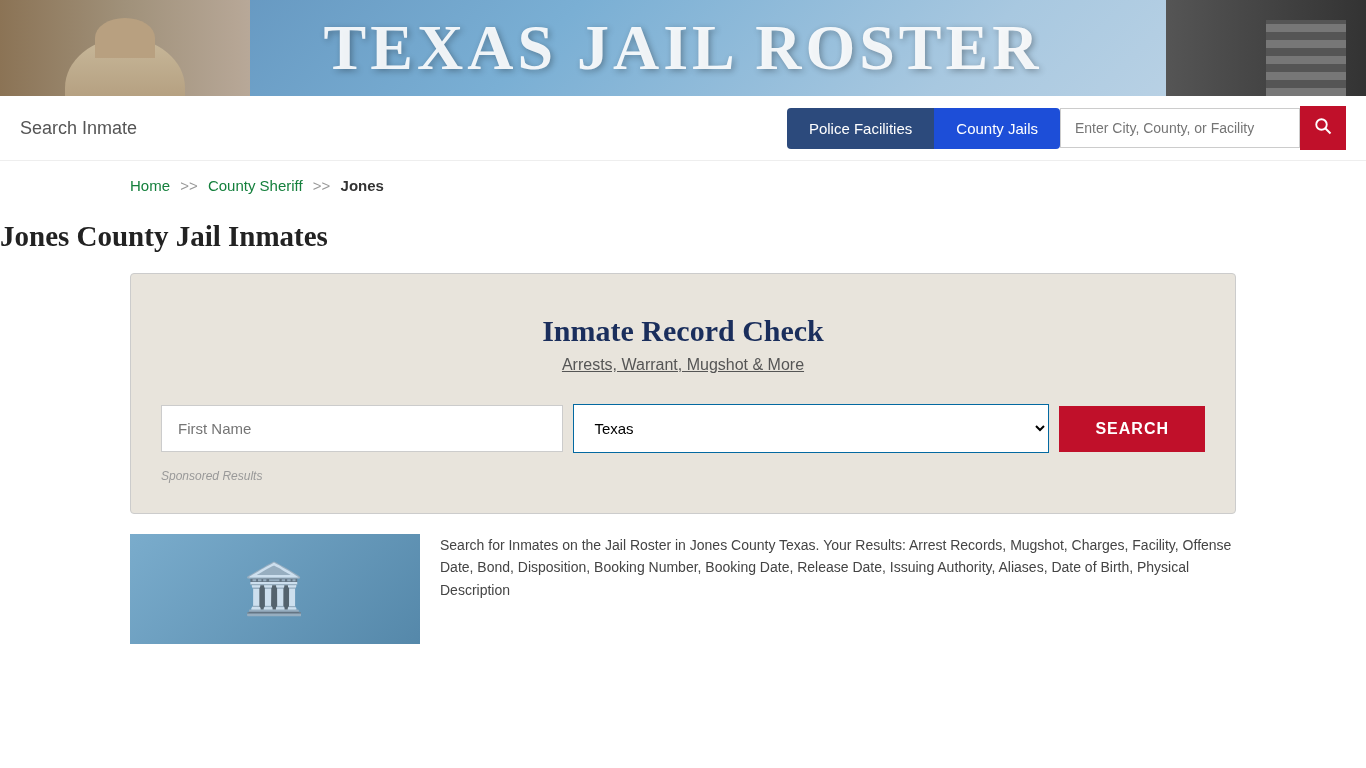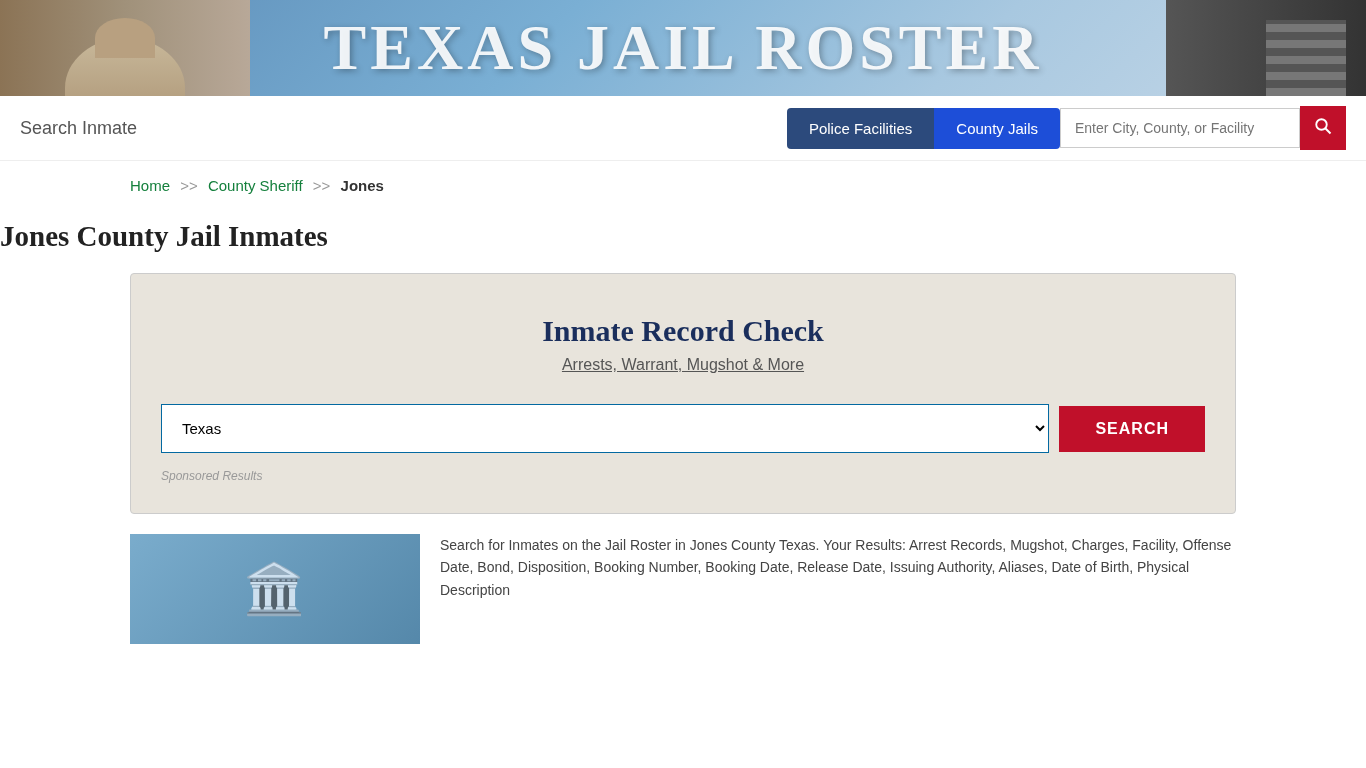--- a/index.html
+++ b/index.html
@@ -286,20 +286,21 @@
   <span class="sep">&gt;&gt;</span>
   <span class="current">Jones</span>
 </div>
 
 <h1 class="page-title">Jones County Jail Inmates</h1>
 
 <div class="record-check-box">
   <div class="record-check-title">Inmate Record Check</div>
   <div class="record-check-subtitle">Arrests, Warrant, Mugshot &amp; More</div>
   <div class="record-check-form">
+    <input type="text" placeholder="First Name" style="">
     <select id="state-select"><option value="Alabama">Alabama</option><option value="Alaska">Alaska</option><option value="Arizona">Arizona</option><option value="Arkansas">Arkansas</option><option value="California">California</option><option value="Colorado">Colorado</option><option value="Connecticut">Connecticut</option><option value="Delaware">Delaware</option><option value="Florida">Florida</option><option value="Georgia">Georgia</option><option value="Hawaii">Hawaii</option><option value="Idaho">Idaho</option><option value="Illinois">Illinois</option><option value="Indiana">Indiana</option><option value="Iowa">Iowa</option><option value="Kansas">Kansas</option><option value="Kentucky">Kentucky</option><option value="Louisiana">Louisiana</option><option value="Maine">Maine</option><option value="Maryland">Maryland</option><option value="Massachusetts">Massachusetts</option><option value="Michigan">Michigan</option><option value="Minnesota">Minnesota</option><option value="Mississippi">Mississippi</option><option value="Missouri">Missouri</option><option value="Montana">Montana</option><option value="Nebraska">Nebraska</option><option value="Nevada">Nevada</option><option value="New Hampshire">New Hampshire</option><option value="New Jersey">New Jersey</option><option value="New Mexico">New Mexico</option><option value="New York">New York</option><option value="North Carolina">North Carolina</option><option value="North Dakota">North Dakota</option><option value="Ohio">Ohio</option><option value="Oklahoma">Oklahoma</option><option value="Oregon">Oregon</option><option value="Pennsylvania">Pennsylvania</option><option value="Rhode Island">Rhode Island</option><option value="South Carolina">South Carolina</option><option value="South Dakota">South Dakota</option><option value="Tennessee">Tennessee</option><option value="Texas" selected="">Texas</option><option value="Utah">Utah</option><option value="Vermont">Vermont</option><option value="Virginia">Virginia</option><option value="Washington">Washington</option><option value="West Virginia">West Virginia</option><option value="Wisconsin">Wisconsin</option><option value="Wyoming">Wyoming</option></select>
     <button class="search-btn">SEARCH</button>
   </div>
   <div class="sponsored-results">Sponsored Results</div>
 </div>
 
 <div class="bottom-section">
   <div class="bottom-image">
     <span class="clock-tower">🏛️</span>
   </div>

